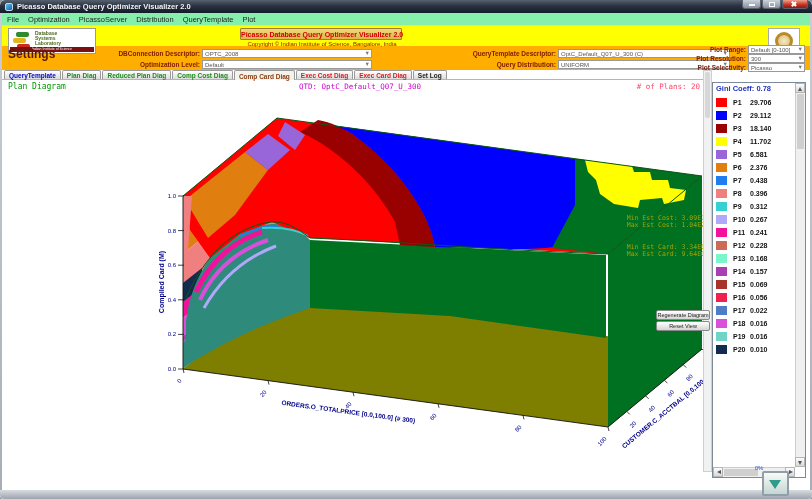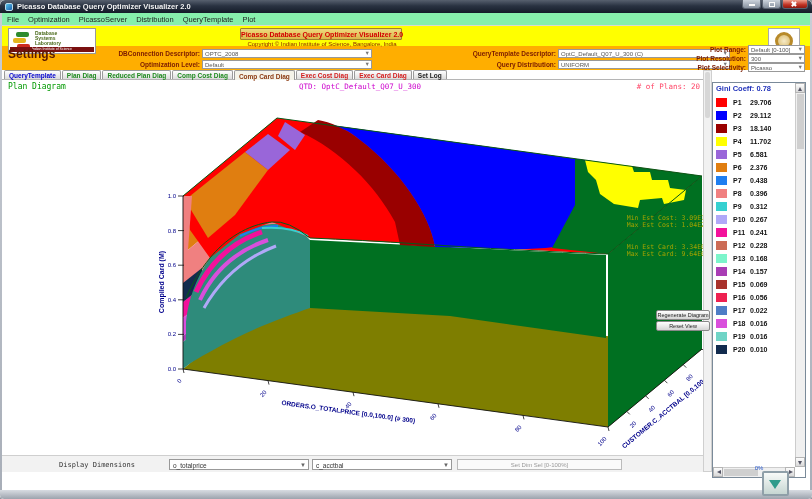--- a/index.html
+++ b/index.html
@@ -414,25 +414,19 @@
           <span class="tri-lf"></span>
         </span>
       <span class="lg-hthumb"></span>
       <span class="sc-btn" style="right:0;left:auto;top:-1px;">
           <span class="tri-rt"></span>
         </span>
     </div>
   </div>
   <div class="abs scroll-pct">0%</div>
 
-  <div class="abs bottombar">
-    <span class="dd-label">Display Dimensions</span>
-    <span class="bcombo" style="left:167px;width:140px;"><span>o_totalprice</span><span class="arr">▼</span></span>
-    <span class="bcombo" style="left:310px;width:140px;"><span>c_acctbal</span><span class="arr">▼</span></span>
-    <span class="setdim">Set Dim Sel [0-100%]</span>
-  </div>
 
   <div class="abs dn-btn">
       <span class="dn-arrow"></span>
     </div>
 
   <div class="abs footer"></div>
 </div>
 
 </body></html>

